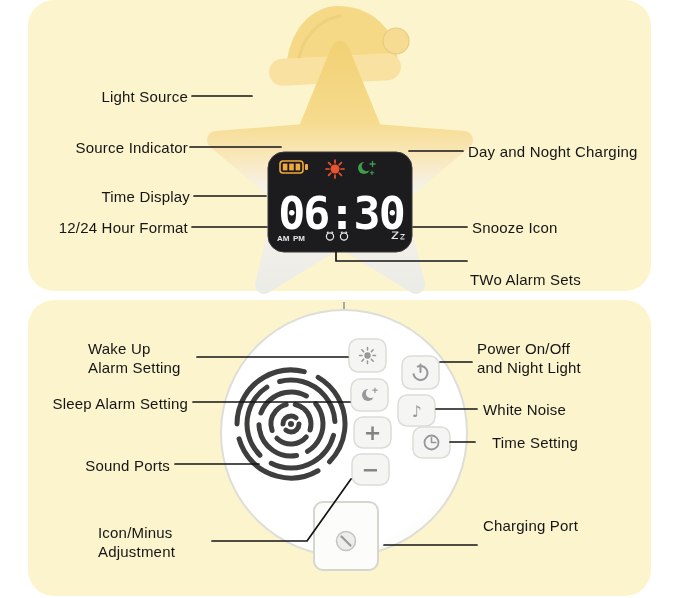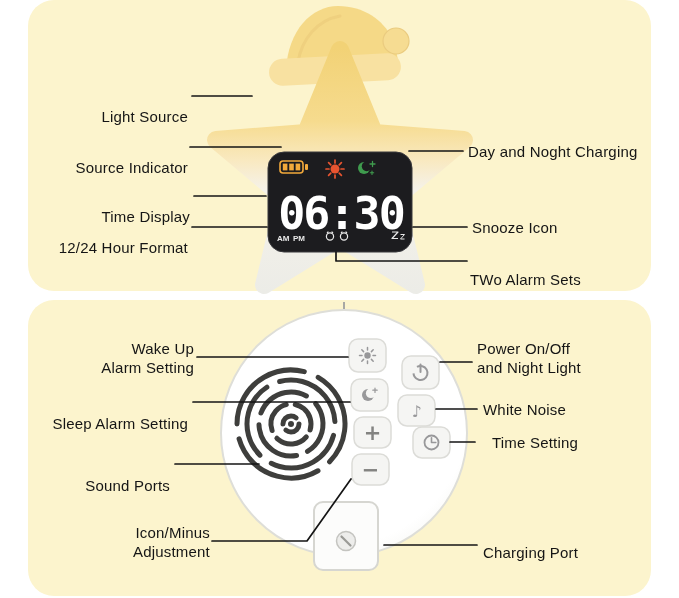--- a/index.html
+++ b/index.html
@@ -4,22 +4,22 @@
 <style>
   html,body{margin:0;padding:0;background:#ffffff;}
   body{width:679px;height:598px;position:relative;overflow:hidden;
        font-family:"Liberation Sans",sans-serif;}
   .panel{position:absolute;left:28px;width:623px;background:#FCF4CD;border-radius:26px;}
   .panel-top{top:0;height:291px;}
   .panel-bottom{top:300px;height:296px;}
   svg.art{position:absolute;left:0;top:0;}
   .label{position:absolute;color:#151515;font-size:15px;line-height:1.25;
          font-weight:500;white-space:pre-line;letter-spacing:.2px;}
-  .t-right{text-align:right;margin-top:20px;}
-  .t-center{text-align:right;}
+  .t-right{text-align:right;}
+  .t-center{text-align:left;}
   .digits{font-family:"DejaVu Sans Mono",monospace;font-size:45px;font-weight:bold;
           fill:#ffffff;letter-spacing:-2px;}
   .tiny{font-family:"Liberation Sans",sans-serif;font-size:8px;font-weight:bold;fill:#E9E9E9;}
   .btn-glyph{font-family:"DejaVu Sans",sans-serif;font-size:21px;font-weight:bold;fill:#838381;}
   .note-glyph{font-family:"DejaVu Sans",sans-serif;font-size:16px;fill:#98989A;}
 </style>
 </head>
 <body>
 
 <div class="panel panel-top"></div>
@@ -191,13 +191,13 @@
 <div class="label t-center" style="left:88px;top:340px;width:106px">Wake Up
 Alarm Setting</div>
 <div class="label t-right" style="left:28px;top:395px;width:160px">Sleep Alarm Setting</div>
 <div class="label t-right" style="left:28px;top:457px;width:142px">Sound Ports</div>
 <div class="label t-center" style="left:98px;top:524px;width:112px">Icon/Minus
 Adjustment</div>
 <div class="label" style="left:477px;top:340px">Power On/Off
 and Night Light</div>
 <div class="label" style="left:483px;top:401px">White Noise</div>
 <div class="label" style="left:492px;top:434px">Time Setting</div>
-<div class="label" style="left:483px;top:544px">Charging Port</div>
+<div class="label" style="left:483px;top:517px">Charging Port</div>
 
 </body></html>

